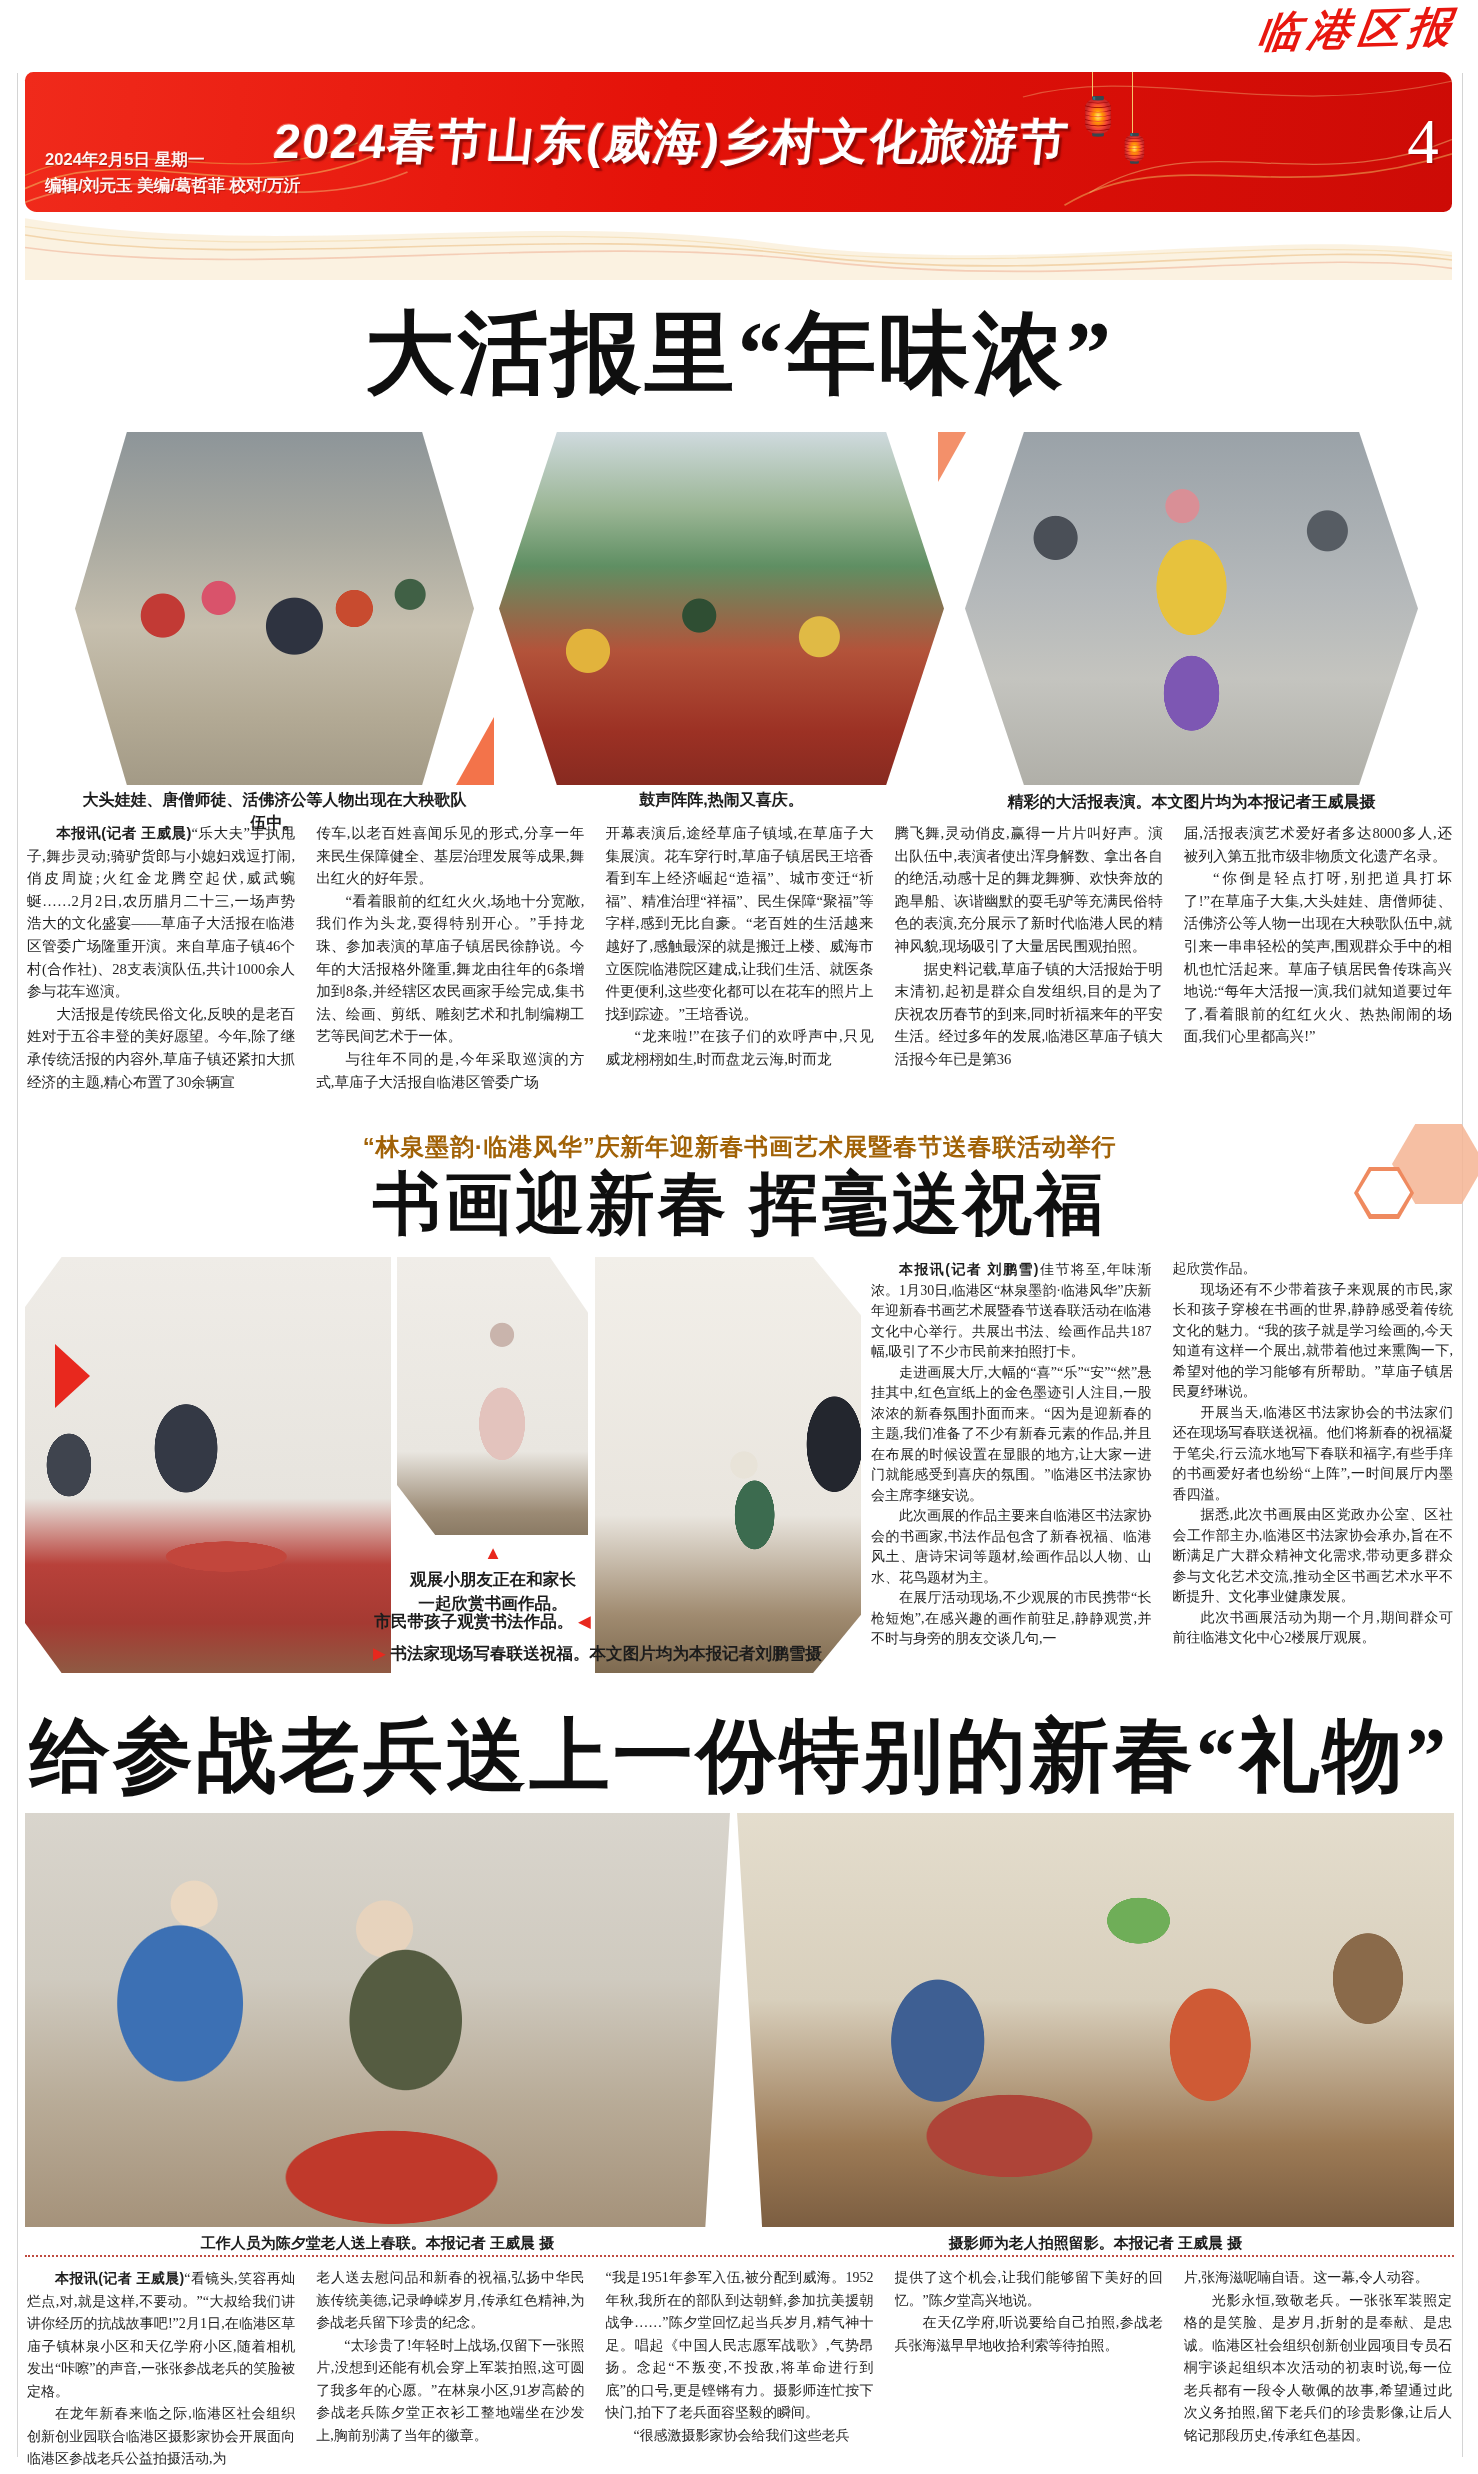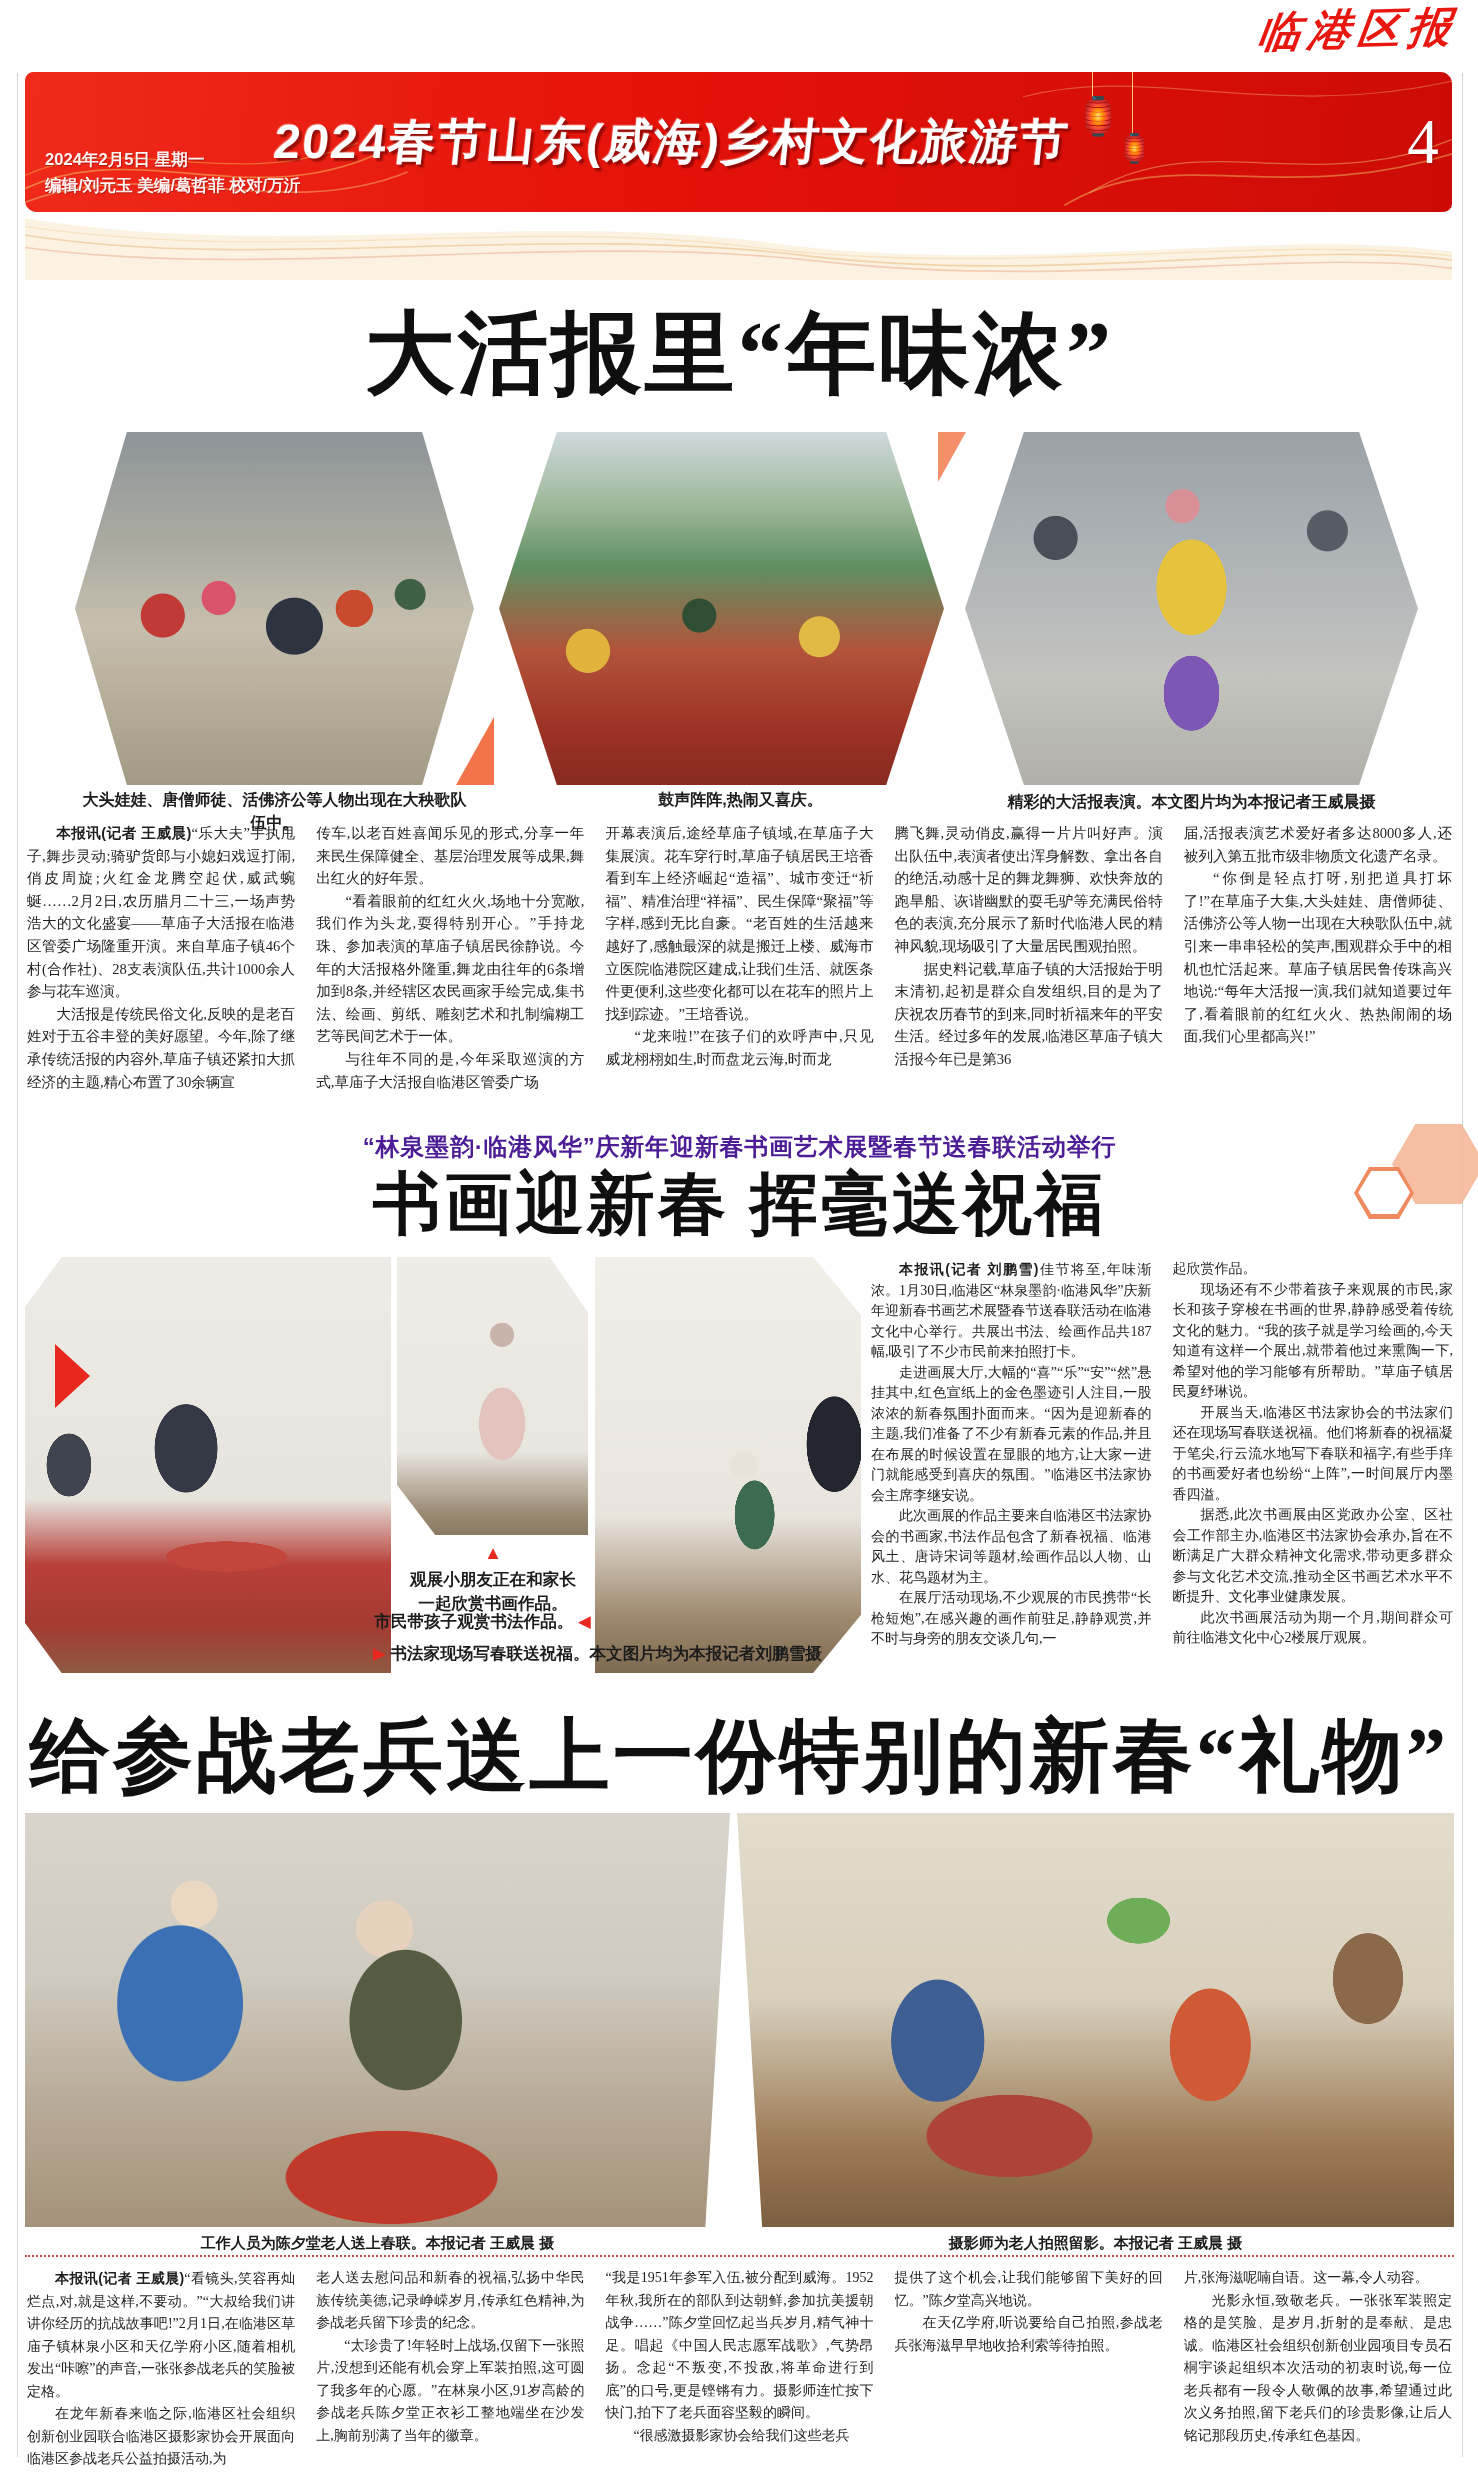--- a/index.html
+++ b/index.html
@@ -61,21 +61,21 @@
     position:absolute;left:0;width:100%;text-align:center;
     font-weight:900;color:#0f0f0f;letter-spacing:3.3px;white-space:nowrap;
     font-family:"Liberation Serif","DejaVu Serif",serif;
   }
   .headline1{top:293px;font-size:90px;}
   .headline2{top:1159px;font-size:68px;}
   .headline3{top:1703px;font-size:80px;}
   .kicker{
     position:absolute;left:0;top:1131px;width:100%;text-align:center;
     font-family:"Liberation Sans","DejaVu Sans",sans-serif;
-    font-size:24px;font-weight:bold;color:#4c1d95;letter-spacing:0.8px;
+    font-size:24px;font-weight:bold;color:#a16207;letter-spacing:0.8px;
   }
 
   
   .photo{position:absolute;overflow:hidden;}
   .hex{clip-path:polygon(13% 0%,87% 0%,100% 50%,87% 100%,13% 100%,0% 50%);}
   .ph-a1-1{left:75px;top:432px;width:399px;height:353px;
     background:
       radial-gradient(circle at 22% 52%,#c23a35 0 21.6px,transparent 22.5px),
       radial-gradient(circle at 36% 47%,#d9536b 0 16.6px,transparent 17.5px),
       radial-gradient(circle at 55% 55%,#2e3340 0 28px,transparent 29px),
@@ -145,21 +145,21 @@
   .hex-big{left:38px;top:0;width:93px;height:80px;background:#f5b493;opacity:.85;}
   .hex-small-outer{left:0;top:43px;width:60px;height:52px;background:#ef8a5f;}
   .hex-small-inner{left:4.2px;top:47px;width:52px;height:43px;background:#ffffff;}
 
   
   .caption{
     position:absolute;font-family:"Liberation Sans","DejaVu Sans",sans-serif;
     font-weight:bold;color:#1c1c1c;font-size:16px;line-height:1.45;text-align:center;
   }
   .cap-a1-1{left:75px;top:788px;width:399px;}
-  .cap-a1-2{left:518px;top:788px;width:445px;}
+  .cap-a1-2{left:499px;top:788px;width:445px;}
   .cap-a1-3{left:965px;top:752px;width:453px;margin-top:38px;}
   .cap-a2-1{left:389px;top:1540px;width:208px;font-size:16.6px;}
   .cap-a2-2{left:358px;top:1610px;width:249px;font-size:16.6px;}
   .cap-a2-3{left:373px;top:1642px;width:516px;text-align:left;font-size:16.6px;}
   .cap-a3-1{left:25px;top:2232px;width:705px;font-size:15px;}
   .cap-a3-2{left:737px;top:2232px;width:717px;font-size:15px;}
   .tri-glyph{color:#e8281e;font-size:16.6px;font-style:normal;}
   .cap-a2-1 .tri-glyph{display:block;font-size:18.3px;margin-bottom:1.7px;}
 
   

